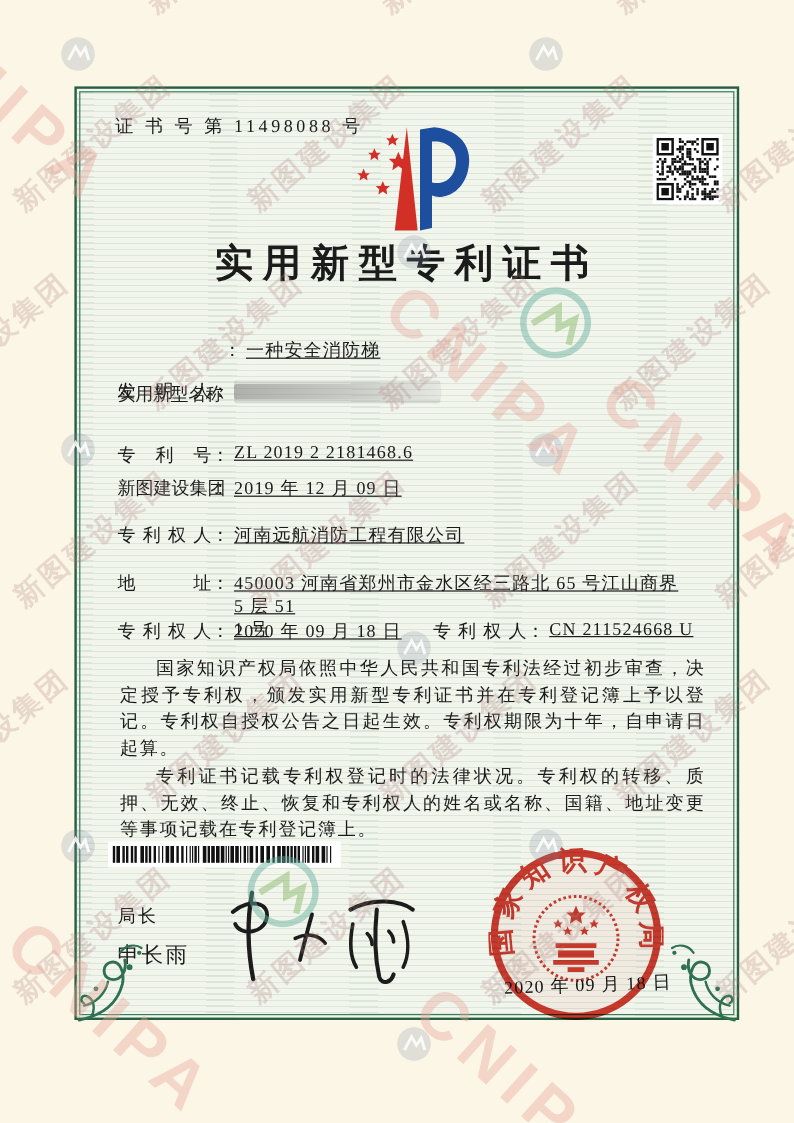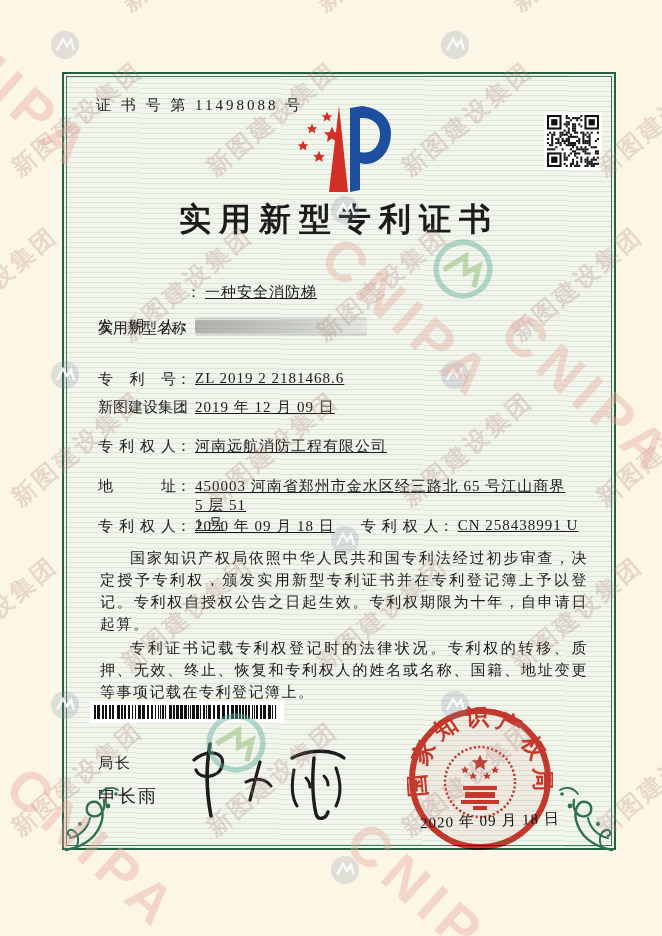--- a/index.html
+++ b/index.html
@@ -292,21 +292,21 @@
     <div class="title">实用新型专利证书</div>
 
     <div class="fields" id="fields">
         <div class="frow wide" style="top: 0px;"><span class="flabel">实用新型名称</span><span class="fcolon">：</span><span class="fvalue">一种安全消防梯</span></div>
         <div class="frow" style="top: 34px;"><span class="flabel">发明人</span><span class="fcolon">：</span><span class="redact"></span></div>
         <div class="frow" style="top: 75px; margin-top: 12px;"><span class="flabel">专利号</span><span class="fcolon">：</span><span class="fvalue">ZL 2019 2 2181468.6</span></div>
         <div class="frow" style="top: 115px;"><span class="flabel">新图建设集团</span><span class="fcolon">：</span><span class="fvalue">2019 年 12 月 09 日</span></div>
         <div class="frow" style="top: 154px;"><span class="flabel">专利权人</span><span class="fcolon">：</span><span class="fvalue">河南远航消防工程有限公司</span></div>
         <div class="frow" style="top: 194px;"><span class="flabel">地址</span><span class="fcolon">：</span><span class="fvalue">450003 河南省郑州市金水区经三路北 65 号江山商界 5 层 51
 1 号</span></div>
-        <div class="frow" style="top: 234px;"><span class="flabel">专利权人</span><span class="fcolon">：</span><span class="fvalue">2020 年 09 月 18 日</span><span class="flabel pair2">专利权人</span><span class="fcolon">：</span><span class="fvalue">CN 258438991 U</span></div>
+        <div class="frow" style="top: 234px;"><span class="flabel">专利权人</span><span class="fcolon">：</span><span class="fvalue">2020 年 09 月 18 日</span><span class="flabel pair2">专利权人</span><span class="fcolon">：</span><span class="fvalue">CN 211524668 U</span></div>
       </div>
 
     <div class="paras">
       <p>国家知识产权局依照中华人民共和国专利法经过初步审查，决定授予专利权，颁发实用新型专利证书并在专利登记簿上予以登记。专利权自授权公告之日起生效。专利权期限为十年，自申请日起算。</p>
       <p>专利证书记载专利权登记时的法律状况。专利权的转移、质押、无效、终止、恢复和专利权人的姓名或名称、国籍、地址变更等事项记载在专利登记簿上。</p>
     </div>
 
     <div class="barcode">
       <svg id="bar-svg" width="194" height="22">
           <rect x="4" y="4" width="2" height="14" fill="#111"></rect>

